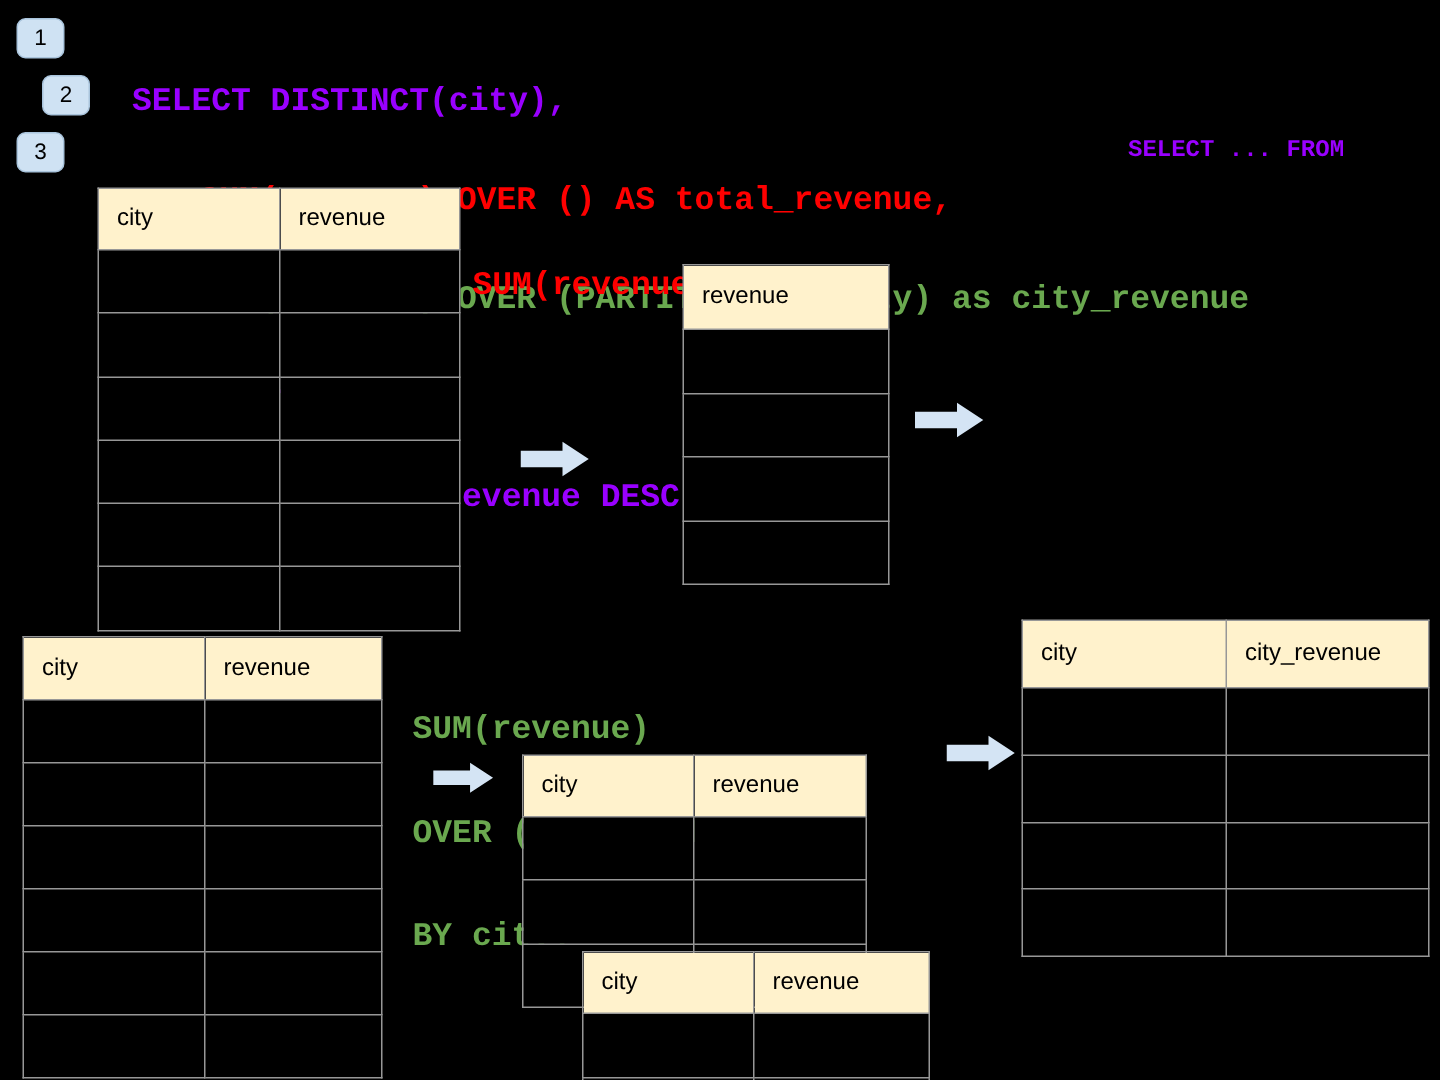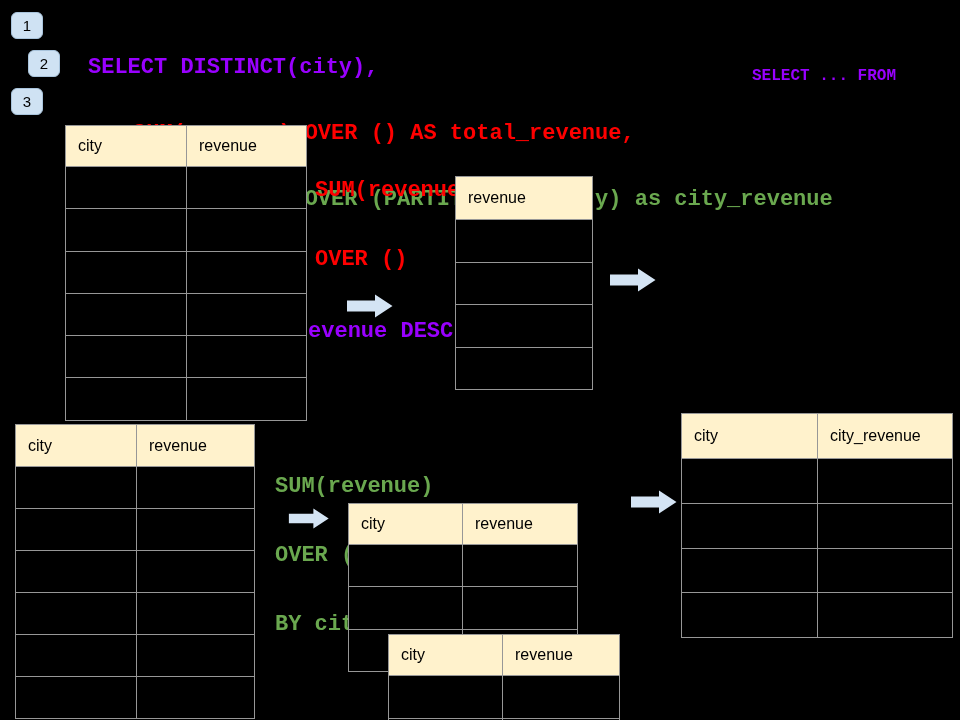--- a/index.html
+++ b/index.html
@@ -8,21 +8,21 @@
 
   
   .code{position:absolute;font-family:"Liberation Mono",monospace;font-weight:bold;
         font-size:22px;line-height:22px;white-space:pre;}
   .c-purple{color:#9900ff;}
   .c-red{color:#ff0000;}
   .c-green{color:#6aa84f;}
   #main-code{left:88px;top:13px;}
   #main-code .ind-sum{margin-left:45px;}
   #main-code .ind-from{margin-left:22px;}
-  #side-note{left:752px;top:24px;font-size:16px;line-height:21px;}
+  #side-note{left:752px;top:48px;font-size:16px;line-height:21px;}
   #ann-total{left:315px;top:133px;line-height:23px;}
   #ann-city{left:275px;top:429px;line-height:23px;}
 
   
   .badge{position:absolute;width:30px;height:25px;background:#cfe2f3;
          border:1px solid #a9c4dc;border-radius:6px;display:flex;align-items:center;
          justify-content:center;font-size:15px;color:#000;}
   #badge-1{left:11px;top:12px;}
   #badge-2{left:28px;top:50px;}
   #badge-3{left:11px;top:88px;}
@@ -75,21 +75,20 @@
     <div class="c-purple ind-from">FROM rides</div>
     <div class="c-purple ind-from">ORDER by city_revenue DESC;</div>
   </div>
 
   <div class="code c-purple" id="side-note">
     <div>SELECT ... FROM</div>
   </div>
 
   <div class="code c-red" id="ann-total">
     <div>SUM(revenue)</div>
-    <div>OVER ()</div>
   </div>
 
   <div class="code c-green" id="ann-city">
     <div>SUM(revenue)</div>
     <div>OVER (PARTITION</div>
     <div>BY city)</div>
   </div>
 
   <table class="tbl" id="t-source-top">
     <colgroup>

